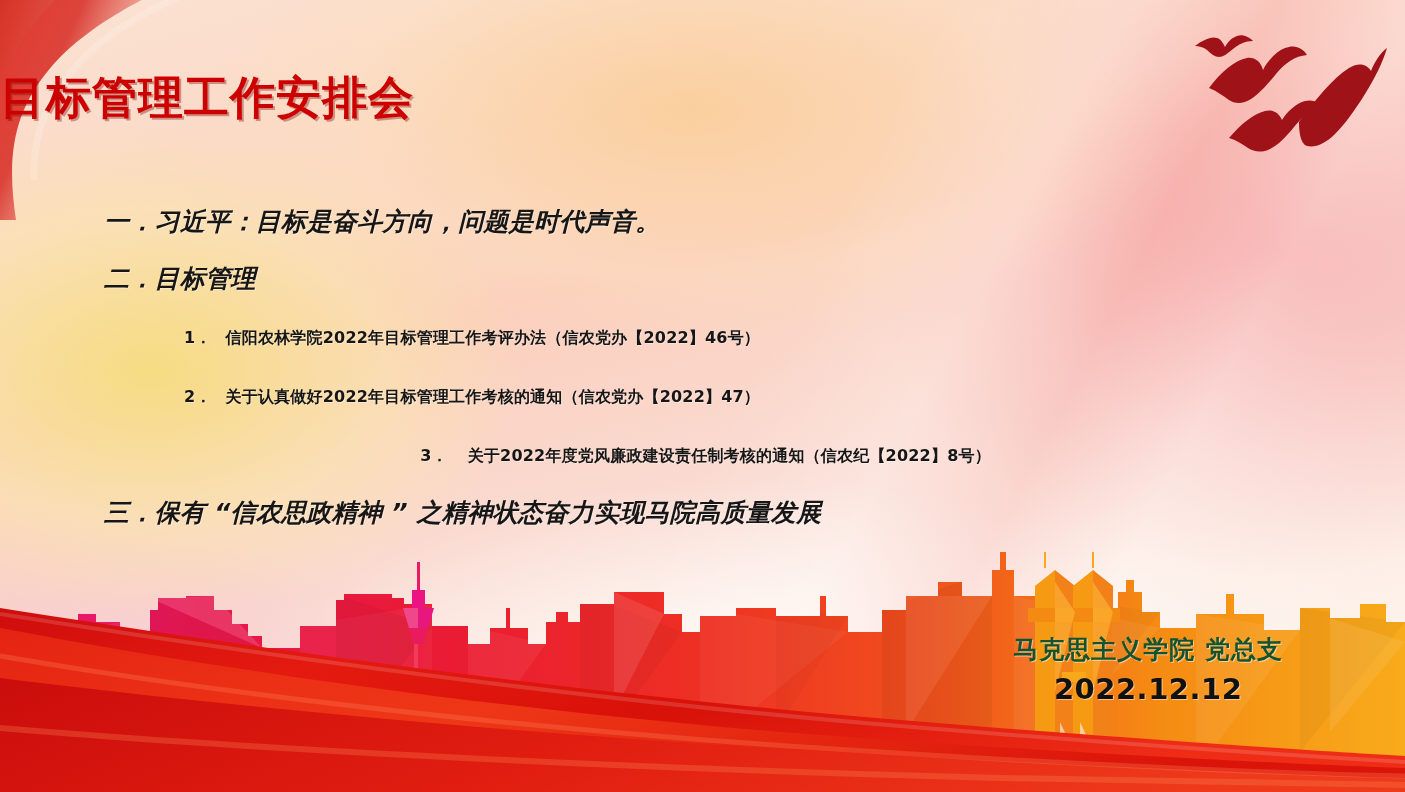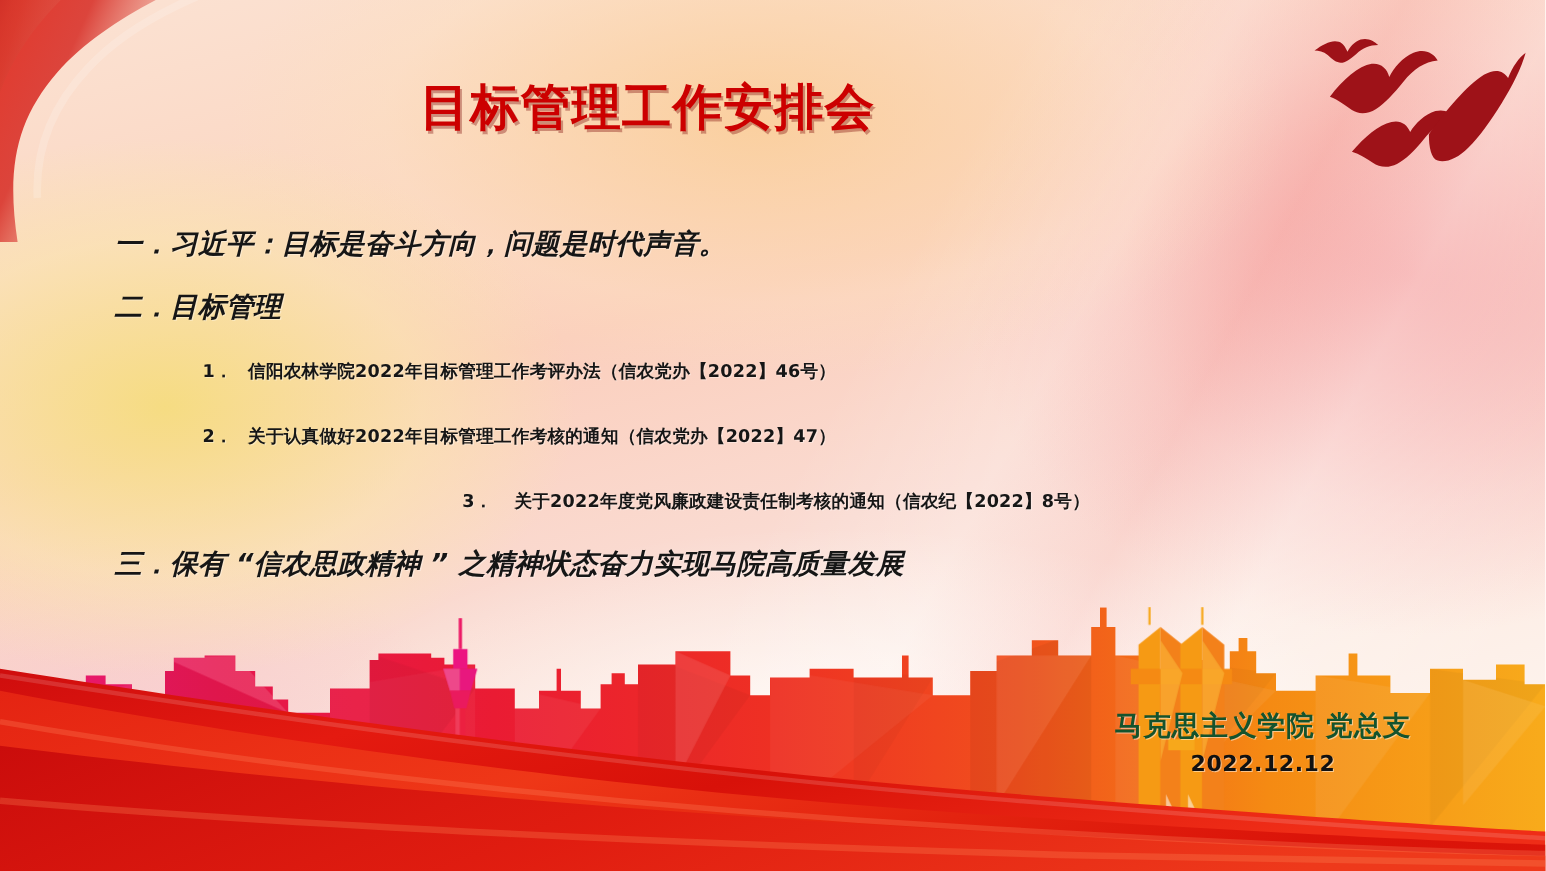--- a/index.html
+++ b/index.html
@@ -67,21 +67,20 @@
     left: 0; bottom: 0;
     width: 1405px; height: 240px;
     pointer-events: none;
   }
 
   
   .title-bar {
     position: absolute;
     left: 0; top: 68px;
     width: 1177px;
-    text-align: center;
     z-index: 6;
   }
   .title-text {
     display: inline-block;
     font-family: "DejaVu Sans", "Liberation Sans", sans-serif;
     font-size: 45px;
     font-weight: 700;
     letter-spacing: 1px;
     color: #cc0000;
     text-shadow: 2px 2px 0 rgba(120,0,0,0.35);
@@ -142,21 +141,21 @@
   }
   .footer-org {
     font-size: 25px;
     font-weight: 700;
     color: #14532d;
     letter-spacing: 1px;
     white-space: nowrap;
     text-shadow: 1px 1px 0 rgba(255,255,255,0.5);
   }
   .footer-date {
-    font-size: 20px;
+    font-size: 29px;
     font-weight: 700;
     color: #111111;
     letter-spacing: 0.5px;
     margin-top: 6px;
     white-space: nowrap;
     text-shadow: 1px 1px 0 rgba(255,255,255,0.5);
   }
 </style>
 </head>
 <body>

